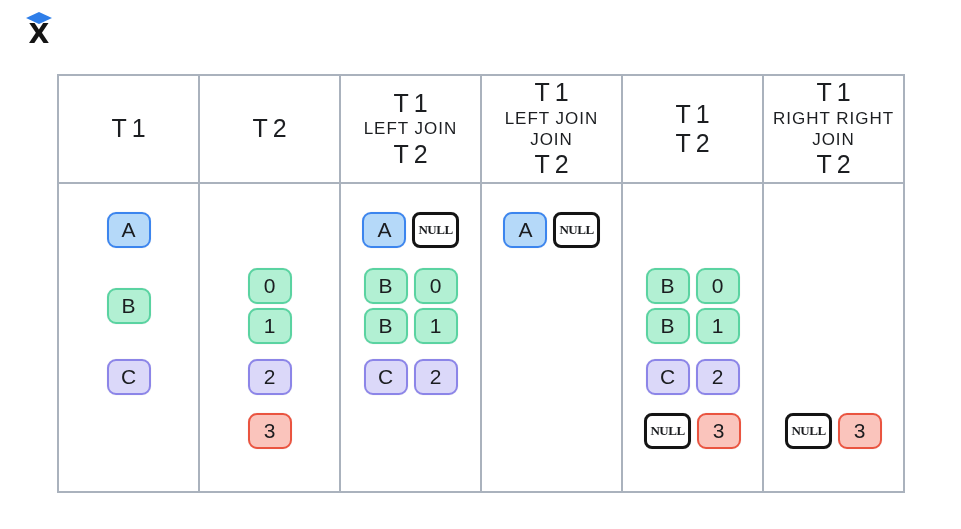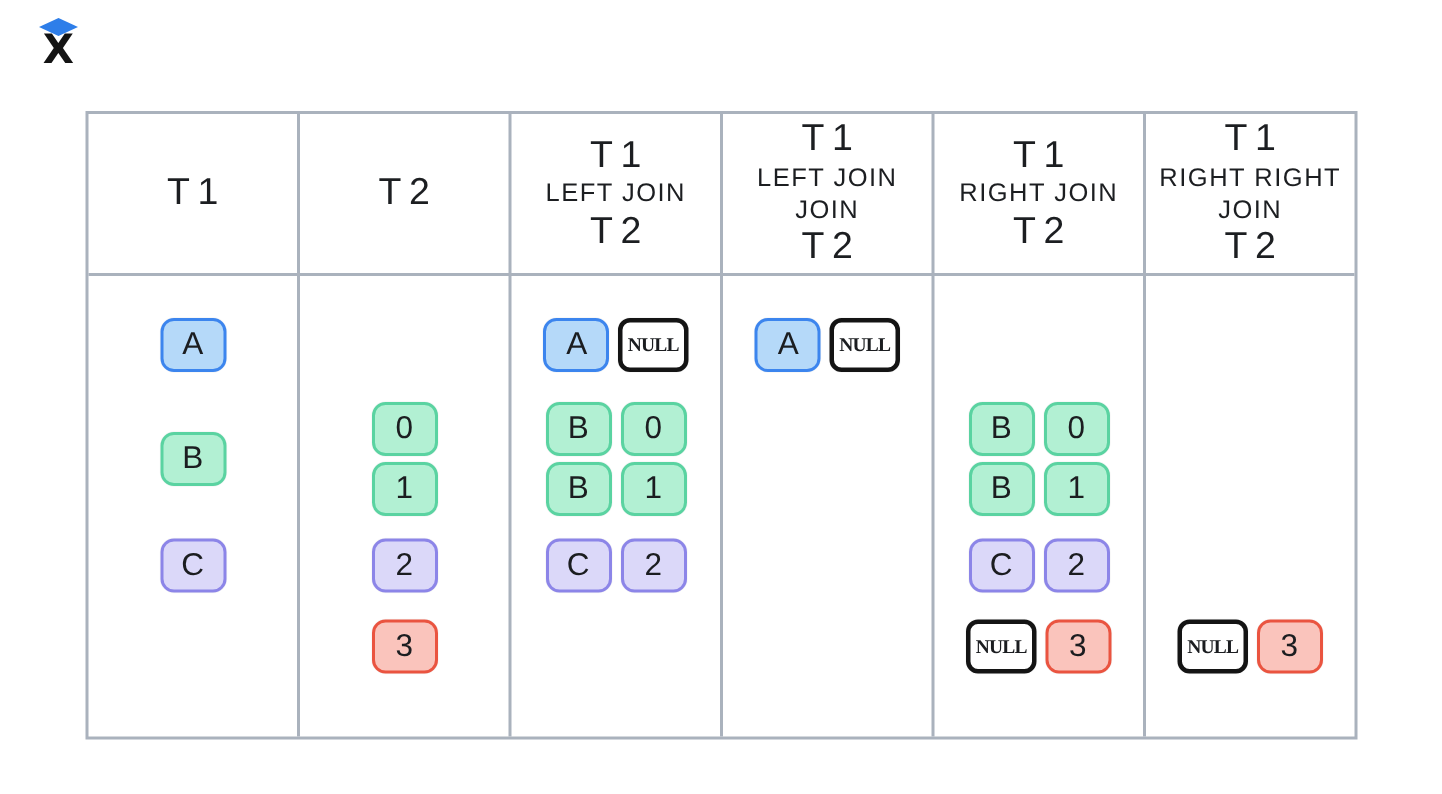--- a/index.html
+++ b/index.html
@@ -129,21 +129,20 @@
         <div class="hdr-table">T2</div>
       </div>
     <div class="header-cell">
         <div class="hdr-table">T1</div>
         <div class="hdr-join">LEFT JOIN</div>
         <div class="hdr-join">JOIN</div>
         <div class="hdr-table">T2</div>
       </div>
     <div class="header-cell">
         <div class="hdr-table">T1</div>
-        <div class="hdr-join">RIGHT JOIN</div>
         <div class="hdr-table">T2</div>
       </div>
     <div class="header-cell">
         <div class="hdr-table">T1</div>
         <div class="hdr-join">RIGHT RIGHT</div>
         <div class="hdr-join">JOIN</div>
         <div class="hdr-table">T2</div>
       </div>
   </div>
   <div class="body-row">

